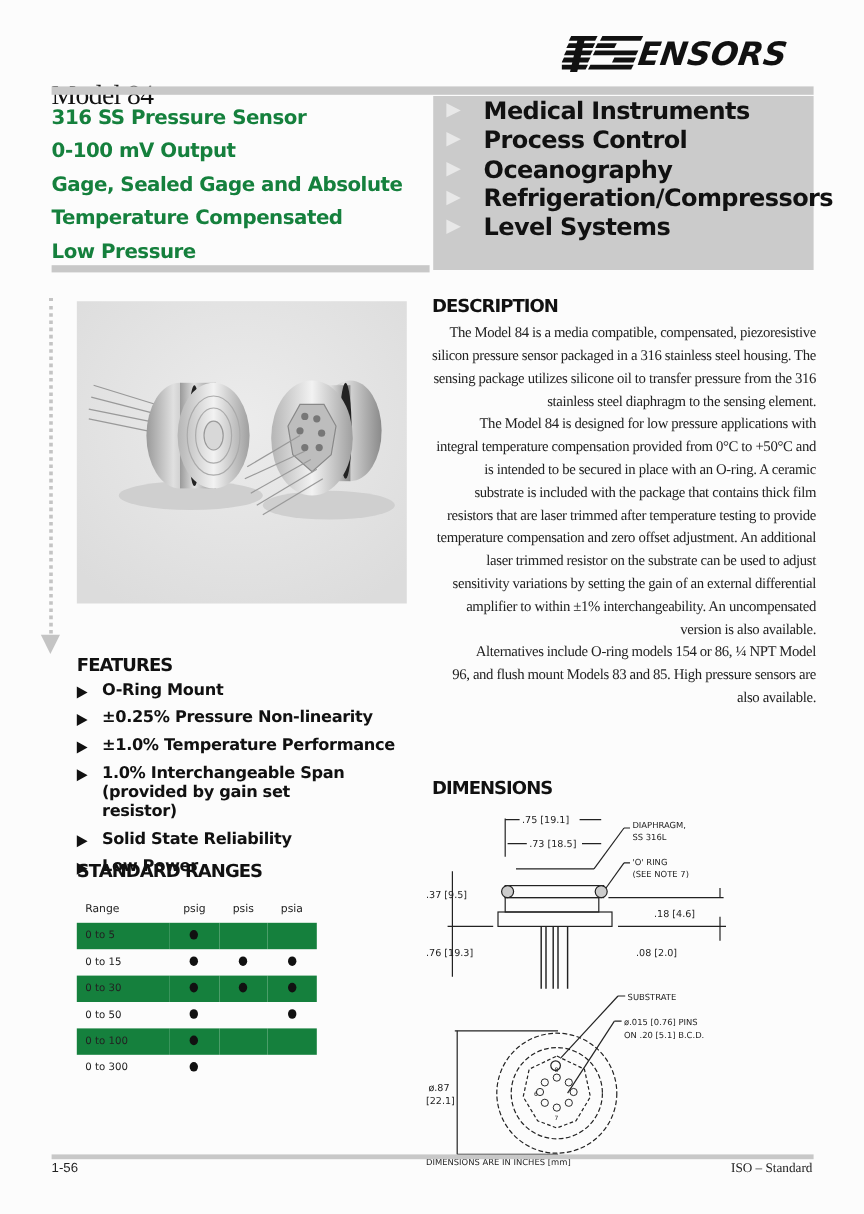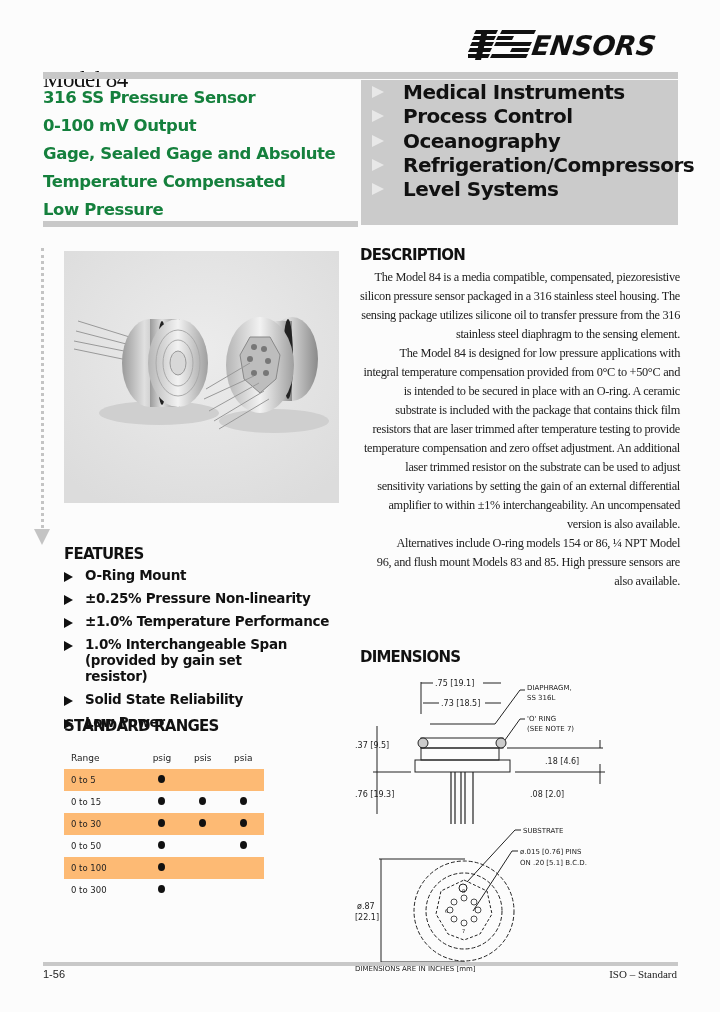--- a/index.html
+++ b/index.html
@@ -23,21 +23,21 @@
   .features{left:64px;top:545px;width:290px;}
   .feat{display:flex;align-items:flex-start;margin-bottom:7px;}
   .feat .bt{width:0;height:0;border-top:5px solid transparent;border-bottom:5px solid transparent;border-left:9px solid #111;margin-top:5px;margin-right:12px;flex:none;}
   .feat span{font-family:"DejaVu Sans",sans-serif;font-size:13.5px;letter-spacing:-0.3px;line-height:16px;color:#111;}
   .ranges-title{left:64px;top:717px;}
   .rtable{left:64px;top:747px;width:200px;border-collapse:collapse;font-family:"DejaVu Sans",sans-serif;font-size:8.5px;color:#222;}
   .rtable td,.rtable th{height:22px;padding:0;font-weight:normal;}
   .rtable th{font-size:9px;}
   .rtable th.first,.rtable td.first{text-align:left;padding-left:7px;width:70px;}
   .rtable td{text-align:center;}
-  .rtable tr.shade td{background:#fdba74;}
+  .rtable tr.shade td{background:#15803d;}
   .dot{display:inline-block;width:7px;height:8px;border-radius:50%;background:#111;}
   .desc-title{left:360px;top:246px;}
   .desc{left:360px;top:268px;width:320px;font-family:"Liberation Serif",serif;font-size:12.3px;line-height:19px;color:#222;letter-spacing:-0.3px;text-align:right;}
   .desc p{margin:0;text-indent:0;}
   .desc p.ind{text-indent:33px;}
   .dim-title{left:360px;top:627px;margin-top:21px;}
   .drawing{left:355px;top:650px;width:320px;height:300px;margin-top:24px;}
   .footbar{left:43px;top:962px;width:635px;height:4px;background:#c8c8c8;}
   .foot-l{left:43px;top:968px;font-family:Liberation Sans, sans-serif;font-size:11px;color:#222;}
   .foot-r{right:43px;top:968px;font-family:Liberation Serif, serif;font-size:11px;color:#222;}

